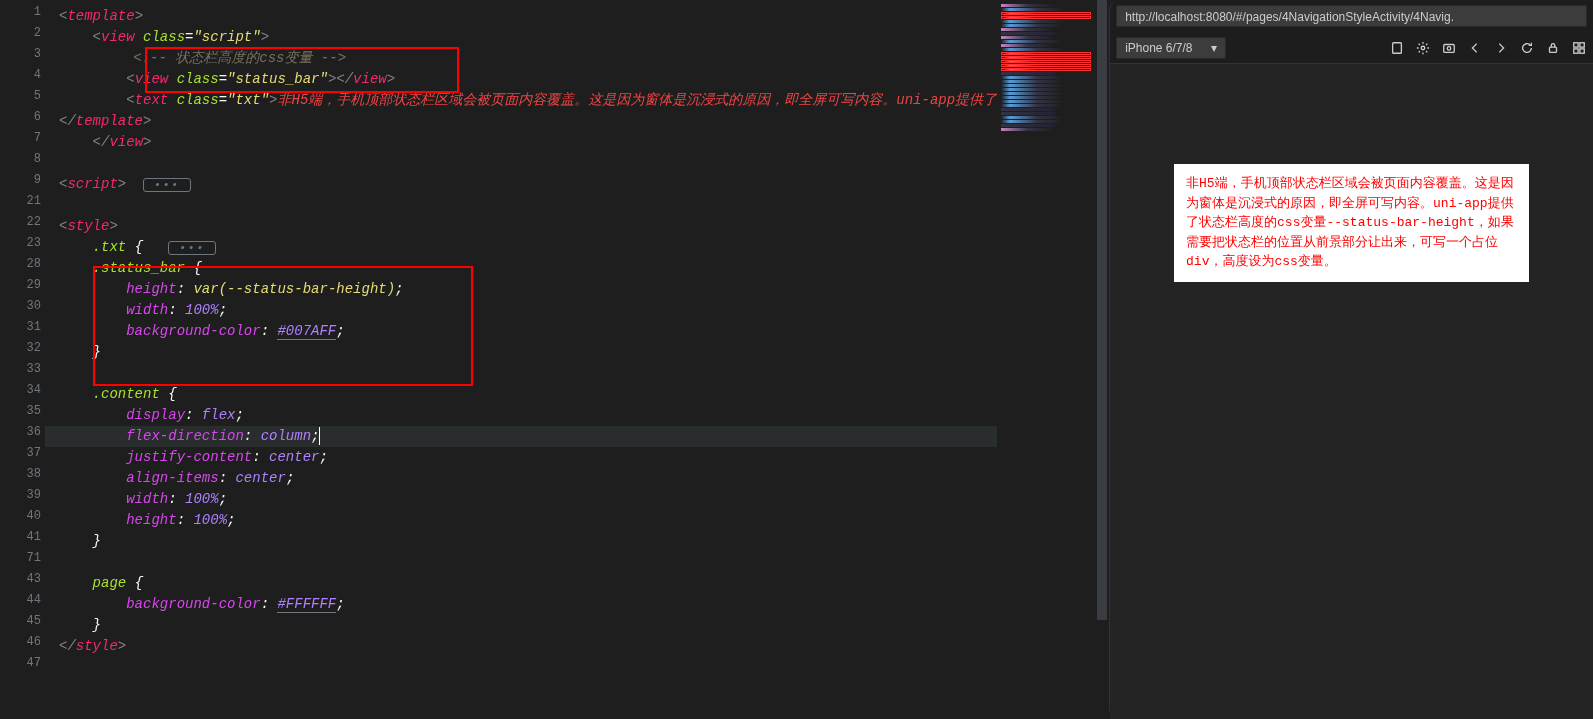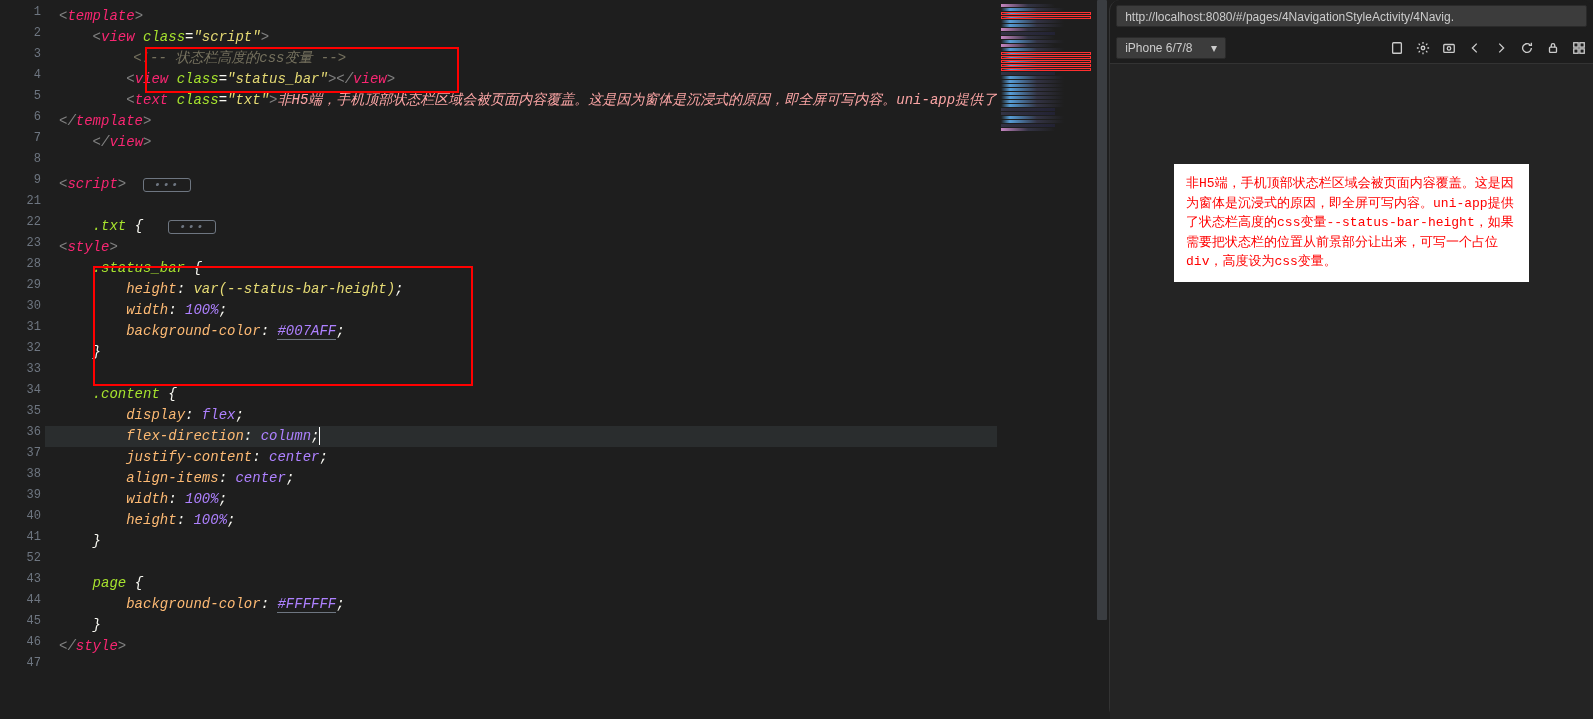--- a/index.html
+++ b/index.html
@@ -18,27 +18,27 @@
 .fold { position: absolute; right: -10px; top: 4px; width: 9px; height: 9px; border: 1px solid #6e7681; display: flex; align-items: center; justify-content: center; font-size: 9px; line-height: 1; color: #6e7681; }
 .code { flex: 1; background: #1e1e1e; padding-top: 6px; overflow: hidden; position: relative; font-style: italic; }
 .code-line { height: 21px; line-height: 21px; white-space: pre; padding-left: 14px; }
 .hl-line { background: #2a2d2e; }
 .cursor { border-left: 1px solid #fff; display: inline-block; height: 18px; vertical-align: middle; }
 .tag-bracket { color: #808080; }
 .tag-name { color: #f92672; }
 .attr-name { color: #a6e22e; }
 .attr-val { color: #e6db74; }
 .comment { color: #75715e; margin-left: 7px; }
-.prop { color: #fdba74; }
+.prop { color: #d946ef; }
 .val { color: #ae81ff; }
 .valfn { color: #e6db74; }
 .sel { color: #a6e22e; }
 .num { color: #ae81ff; text-align: center; }
 .punct { color: #f8f8f2; }
-.txt-content { color: #fca5a5; }
+.txt-content { color: #ef4444; }
 .hex { color: #ae81ff; border-bottom: 1px solid #6e7681; }
 .redbox1 { position: absolute; border: 2px solid #ff0000; left: 100px; top: 47px; width: 314px; height: 46px; pointer-events: none; }
 .redbox2 { position: absolute; border: 2px solid #ff0000; left: 48px; top: 266px; width: 380px; height: 120px; pointer-events: none; }
 .collapsed-dots { border: 1px solid #6e7681; color: #6e7681; padding: 0 10px; border-radius: 3px; font-size: 11px; letter-spacing: 2px; display: inline-block; line-height: 12px; }
 .minimap { flex: 0 0 98px; background: #1e1e1e; position: relative; overflow: hidden; }
 .minimap-inner { position: absolute; top: 4px; left: 4px; right: 4px; font-size: 2px; line-height: 3px; color: #555; }
 .mm-line { height: 3px; margin-bottom: 1px; background: linear-gradient(90deg, #334 0%, #223 60%, transparent 60%); }
 .mm-line.a { background: linear-gradient(90deg, #c586c0 0%, #334 30%, transparent 60%); }
 .mm-line.b { background: linear-gradient(90deg, transparent 0%, #569cd6 10%, #334 40%, transparent 70%); }
 .mm-red { border: 1px solid #ff3030; }
@@ -80,40 +80,40 @@
       <div class="gutter-line">32</div>
       <div class="gutter-line">33</div>
       <div class="gutter-line">34<div class="fold">−</div></div>
       <div class="gutter-line">35</div>
       <div class="gutter-line">36</div>
       <div class="gutter-line">37</div>
       <div class="gutter-line">38</div>
       <div class="gutter-line">39</div>
       <div class="gutter-line">40</div>
       <div class="gutter-line">41</div>
-      <div class="gutter-line">52</div>
+      <div class="gutter-line">71</div>
       <div class="gutter-line">43</div>
       <div class="gutter-line">44<div class="fold">−</div></div>
       <div class="gutter-line">45</div>
       <div class="gutter-line">46</div>
       <div class="gutter-line">47</div>
     </div>
   <div class="code">
     <div class="code-line"><span class="tag-bracket">&lt;</span><span class="tag-name">template</span><span class="tag-bracket">&gt;</span></div>
     <div class="code-line">    <span class="tag-bracket">&lt;</span><span class="tag-name">view</span> <span class="attr-name">class</span><span class="punct">=</span><span class="attr-val">"<span>script</span>"</span><span class="tag-bracket">&gt;</span></div>
     <div class="code-line">        <span class="comment">&lt;!-- 状态栏高度的css变量 --&gt;</span></div>
     <div class="code-line">        <span class="tag-bracket">&lt;</span><span class="tag-name">view</span> <span class="attr-name">class</span><span class="punct">=</span><span class="attr-val">"<span>status_bar</span>"</span><span class="tag-bracket">&gt;&lt;/</span><span class="tag-name">view</span><span class="tag-bracket">&gt;</span></div>
     <div class="code-line">        <span class="tag-bracket">&lt;</span><span class="tag-name">text</span> <span class="attr-name">class</span><span class="punct">=</span><span class="attr-val">"<span>txt</span>"</span><span class="tag-bracket">&gt;</span><span class="txt-content">非H5端，手机顶部状态栏区域会被页面内容覆盖。这是因为窗体是沉浸式的原因，即全屏可写内容。uni-app提供了</span></div>
     <div class="code-line"><span class="tag-bracket">&lt;/</span><span class="tag-name">template</span><span class="tag-bracket">&gt;</span></div>
     <div class="code-line">    <span class="tag-bracket">&lt;/</span><span class="tag-name">view</span><span class="tag-bracket">&gt;</span></div>
     <div class="code-line"></div>
     <div class="code-line"><span class="tag-bracket">&lt;</span><span class="tag-name">script</span><span class="tag-bracket">&gt;</span>  <span class="collapsed-dots">•••</span></div>
     <div class="code-line"></div>
+    <div class="code-line"><span class="tag-bracket">&lt;</span><span class="tag-name">style</span><span class="tag-bracket">&gt;</span></div>
     <div class="code-line">    <span class="sel">.txt</span> <span class="punct">{</span>   <span class="collapsed-dots">•••</span></div>
-    <div class="code-line"><span class="tag-bracket">&lt;</span><span class="tag-name">style</span><span class="tag-bracket">&gt;</span></div>
     <div class="code-line">    <span class="sel">.status_bar</span> <span class="punct">{</span></div>
     <div class="code-line">        <span class="prop">height</span><span class="punct">:</span> <span class="valfn">var(--status-bar-height)</span><span class="punct">;</span></div>
     <div class="code-line">        <span class="prop">width</span><span class="punct">:</span> <span class="num">100%</span><span class="punct">;</span></div>
     <div class="code-line">        <span class="prop">background-color</span><span class="punct">:</span> <span class="hex">#007AFF</span><span class="punct">;</span></div>
     <div class="code-line">    <span class="punct">}</span></div>
     <div class="code-line"></div>
     <div class="code-line">    <span class="sel">.content</span> <span class="punct">{</span></div>
     <div class="code-line">        <span class="prop">display</span><span class="punct">:</span> <span class="val">flex</span><span class="punct">;</span></div>
     <div class="code-line hl-line">        <span class="prop">flex-direction</span><span class="punct">:</span> <span class="val">column</span><span class="punct">;</span><span class="cursor"></span></div>
     <div class="code-line">        <span class="prop">justify-content</span><span class="punct">:</span> <span class="val">center</span><span class="punct">;</span></div>

